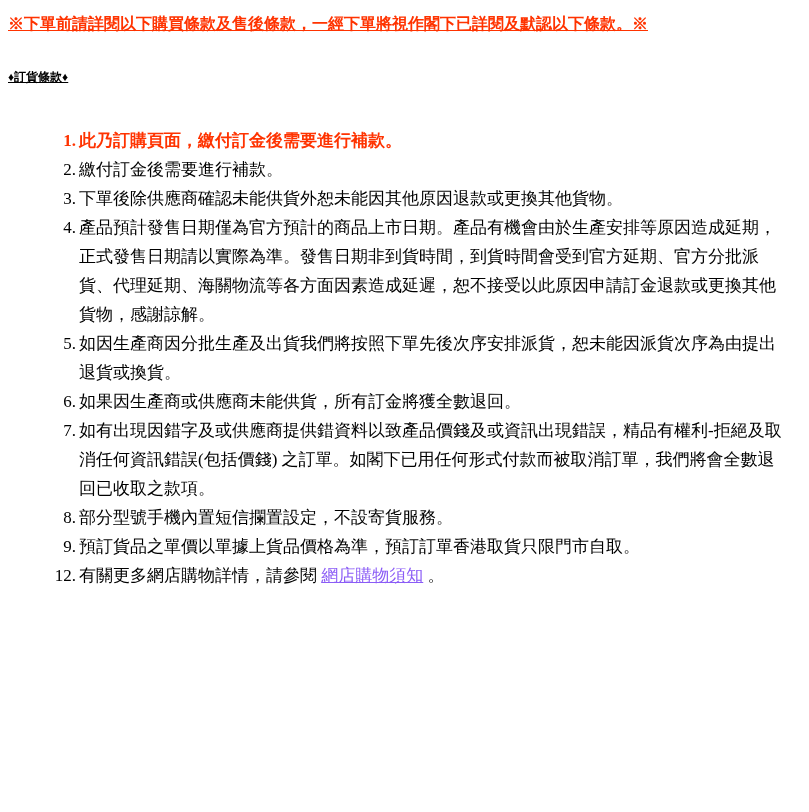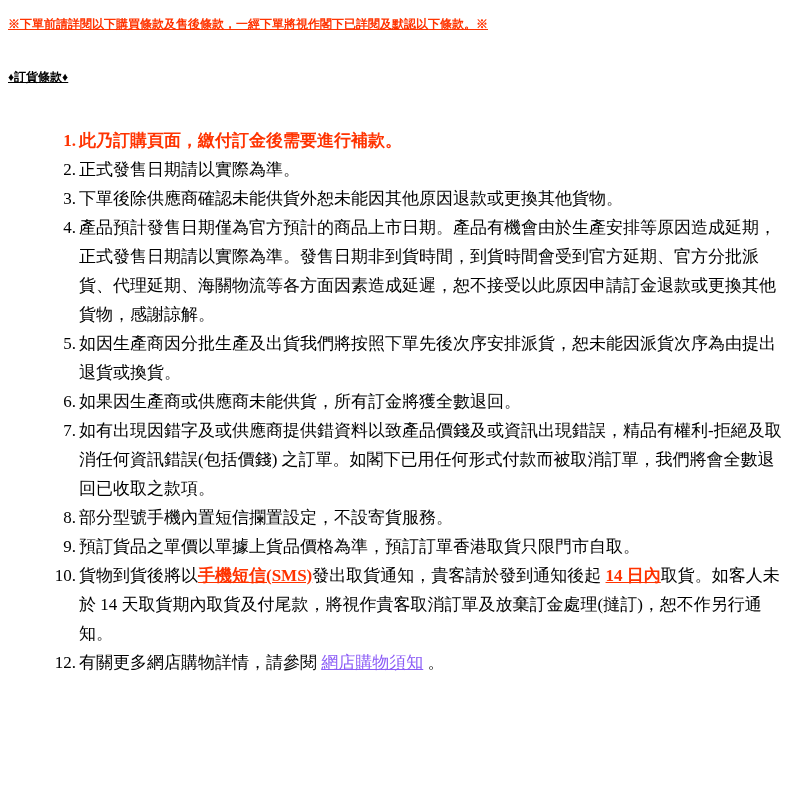--- a/index.html
+++ b/index.html
@@ -13,21 +13,21 @@
     overflow: hidden;
     font-family: "Liberation Serif", "DejaVu Serif", serif;
     color: #000000;
   }
   .page {
     padding-top: 13px;
   }
   .header-notice {
     margin: 0 8px 0 8px;
     color: #ff3300;
-    font-size: 12px;
+    font-size: 16px;
     font-weight: bold;
     line-height: 22px;
     text-decoration: underline;
   }
   .section-title {
     margin: 31px 8px 0 8px;
     color: #000000;
     font-size: 12px;
     font-weight: bold;
     line-height: 22px;
@@ -78,21 +78,21 @@
 
   <div class="section-title">♦訂貨條款♦</div>
 
   <div class="terms-list" id="terms-list">
       <div class="term-item red-bold">
         <span class="term-marker">1.</span>
         <span class="term-content"><span class="seg-red-bold">此乃訂購頁面，繳付訂金後需要進行補款。</span></span>
       </div>
       <div class="term-item">
         <span class="term-marker">2.</span>
-        <span class="term-content"><span class="seg-normal">正式發售日期請以實際為準。</span></span>
+        <span class="term-content"><span class="seg-normal">繳付訂金後需要進行補款。</span></span>
       </div>
       <div class="term-item">
         <span class="term-marker">3.</span>
         <span class="term-content"><span class="seg-normal">下單後除供應商確認未能供貨外恕未能因其他原因退款或更換其他貨物。</span></span>
       </div>
       <div class="term-item">
         <span class="term-marker">4.</span>
         <span class="term-content"><span class="seg-normal">產品預計發售日期僅為官方預計的商品上市日期。產品有機會由於生產安排等原因造成延期，正式發售日期請以實際為準。發售日期非到貨時間，到貨時間會受到官方延期、官方分批派貨、代理延期、海關物流等各方面因素造成延遲，恕不接受以此原因申請訂金退款或更換其他貨物，感謝諒解。</span></span>
       </div>
       <div class="term-item">
@@ -109,21 +109,17 @@
       </div>
       <div class="term-item">
         <span class="term-marker">8.</span>
         <span class="term-content"><span class="seg-normal">部分型號手機內置短信攔置設定，不設寄貨服務。</span></span>
       </div>
       <div class="term-item">
         <span class="term-marker">9.</span>
         <span class="term-content"><span class="seg-normal">預訂貨品之單價以單據上貨品價格為準，預訂訂單香港取貨只限門市自取。</span></span>
       </div>
       <div class="term-item">
-        <span class="term-marker">10.</span>
-        <span class="term-content"><span class="seg-normal">貨物到貨後將以</span><span class="seg-red-bold-underline">手機短信(SMS)</span><span class="seg-normal">發出取貨通知，貴客請於發到通知後起 </span><span class="seg-red-bold-underline">14 日內</span><span class="seg-normal">取貨。如客人未於 14 天取貨期內取貨及付尾款，將視作貴客取消訂單及放棄訂金處理(撻訂)，恕不作另行通知。</span></span>
-      </div>
-      <div class="term-item">
         <span class="term-marker">12.</span>
         <span class="term-content"><span class="seg-normal">有關更多網店購物詳情，請參閱 </span><a class="seg-link">網店購物須知</a><span class="seg-normal"> 。</span></span>
       </div>
     </div>
 </div>
 
 </body></html>

